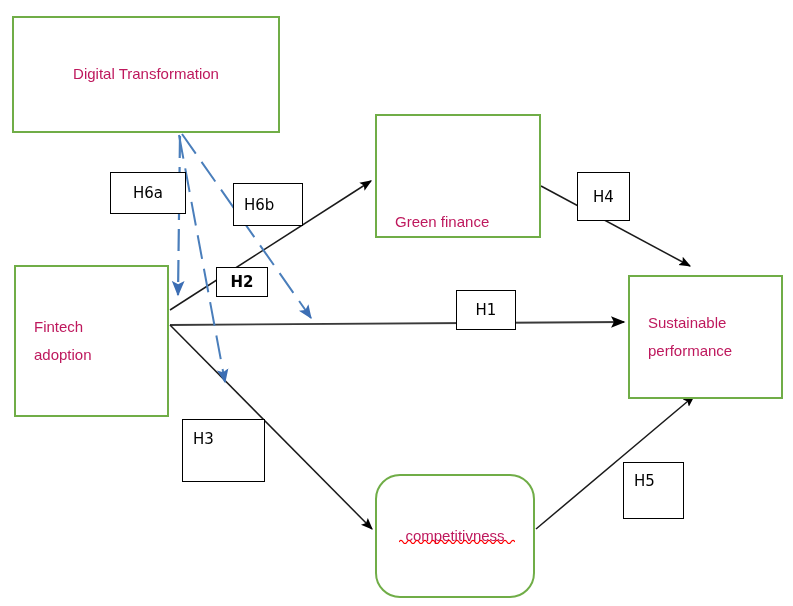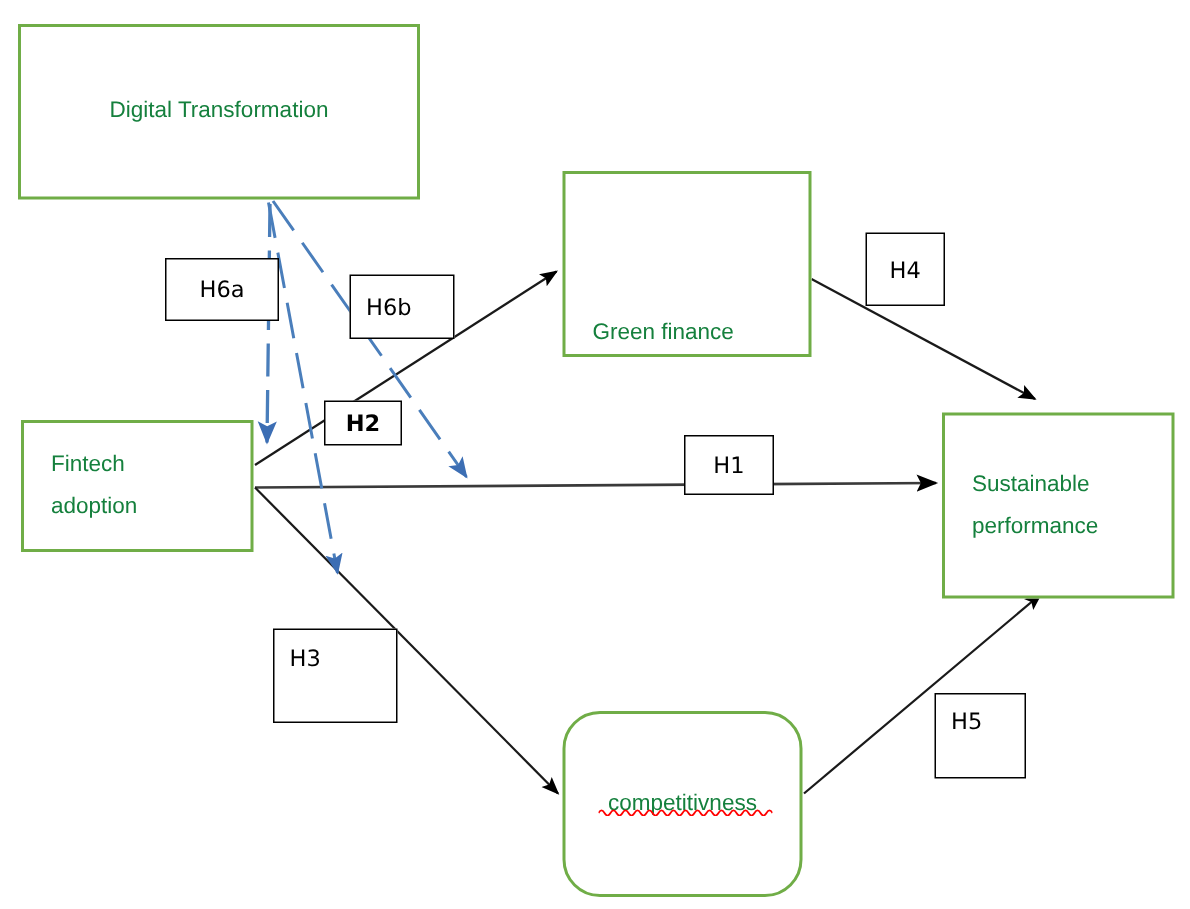--- a/index.html
+++ b/index.html
@@ -29,21 +29,21 @@
     position: absolute;
     box-sizing: border-box;
     border: 2px solid #70AD47;
     background: #ffffff;
     display: flex;
     align-items: center;
     padding: 0 18px;
   }
   .node-label {
     font-size: 15px;
-    color: #15803d;
+    color: #be185d;
     line-height: 1.9;
     white-space: pre-line;
   }
   .node-label.centered-box {
     width: 100%;
     text-align: center;
   }
   .hyp {
     position: absolute;
     box-sizing: border-box;
@@ -108,21 +108,21 @@
   </svg>
 
   <div class="node" style="left:12px; top:16px; width:268px; height:117px;">
     <span class="node-label centered-box">Digital Transformation</span>
   </div>
 
   <div class="node" style="left:375px; top:114px; width:166px; height:124px; align-items:flex-end; padding-top:26px;">
     <span class="node-label">Green finance</span>
   </div>
 
-  <div class="node" style="left:14px; top:280px; width:155px; height:88px;">
+  <div class="node" style="left:14px; top:265px; width:155px; height:152px;">
     <span class="node-label">Fintech
 adoption</span>
   </div>
 
   <div class="node" style="left:628px; top:275px; width:155px; height:124px;">
     <span class="node-label">Sustainable
 performance</span>
   </div>
 
   <div class="node" style="left:375px; top:474px; width:160px; height:124px; justify-content:center; padding:0;border-radius:25px;">
@@ -143,21 +143,21 @@
 
 
   <div class="hyp" style="left:216px; top:267px; width:52px; height:30px;font-weight:bold;">
     <span class="hyp-label">H2</span>
   </div>
 
   <div class="hyp" style="left:456px; top:290px; width:60px; height:40px;">
     <span class="hyp-label">H1</span>
   </div>
 
-  <div class="hyp" style="left:577px; top:155px; width:53px; height:49px;">
+  <div class="hyp" style="left:577px; top:172px; width:53px; height:49px;">
     <span class="hyp-label">H4</span>
   </div>
 
   <div class="hyp align-topleft" style="left:182px; top:419px; width:83px; height:63px; padding-top:10px;">
     <span class="hyp-label">H3</span>
   </div>
 
   <div class="hyp align-topleft" style="left:623px; top:462px; width:61px; height:57px; padding-top:9px;">
     <span class="hyp-label">H5</span>
   </div>

